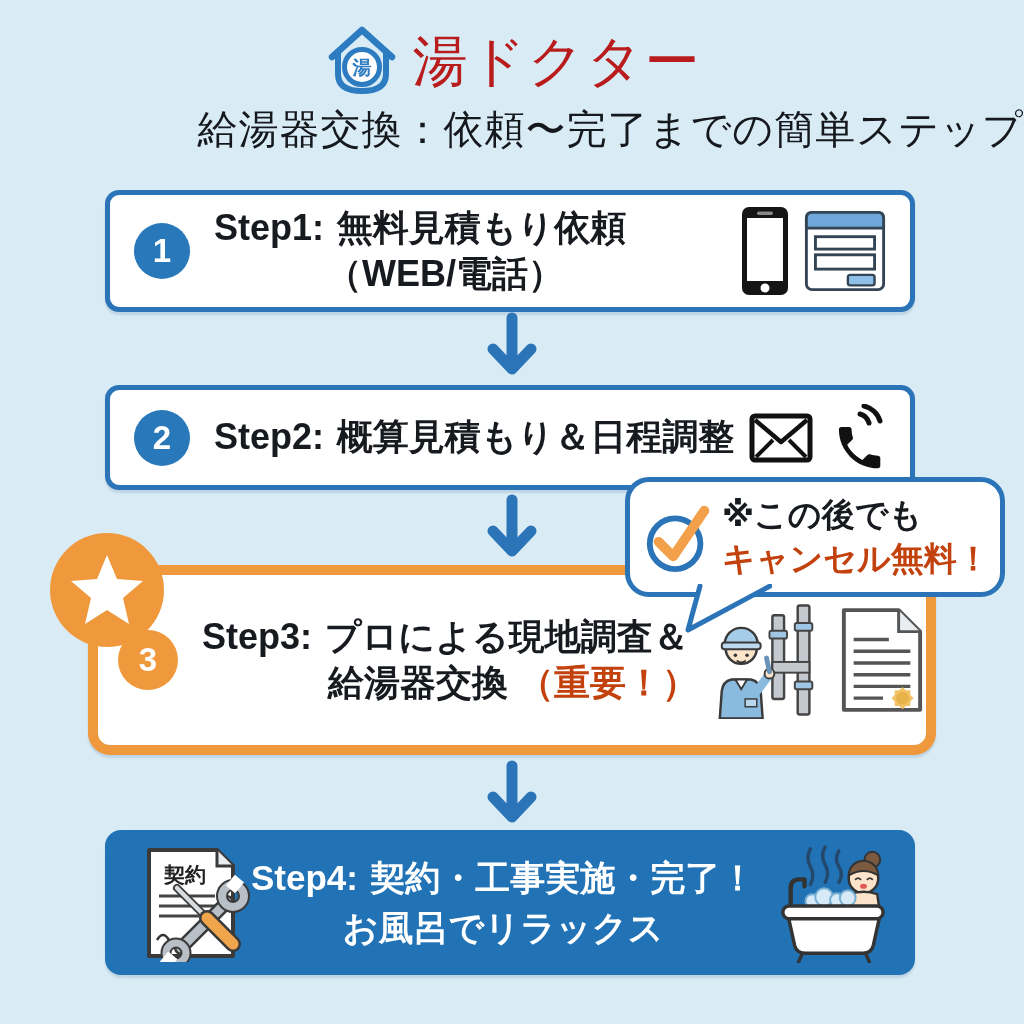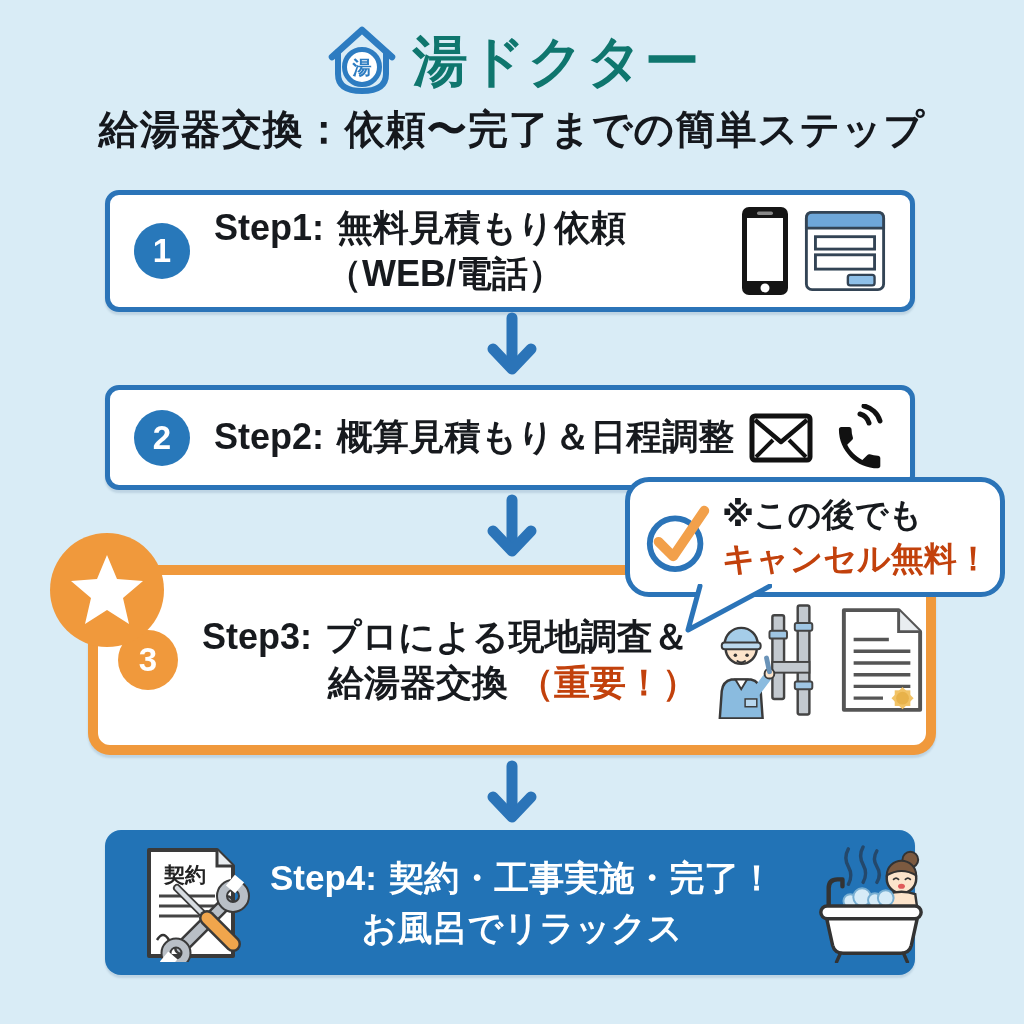--- a/index.html
+++ b/index.html
@@ -4,30 +4,30 @@
 <style>
   html,body{margin:0;padding:0;background:#d9ecf6;}
   .canvas{
     position:relative;width:1024px;height:1024px;overflow:hidden;
     background:#d9ecf6;
     font-family:"Liberation Sans","DejaVu Sans",sans-serif;
     color:#171a1e;
   }
   
   .logo-row{position:absolute;top:22px;left:0;right:0;display:flex;justify-content:center;align-items:center;gap:12px;}
-  .logo-text{font-size:55px;font-weight:bold;color:#0f766e;letter-spacing:2px;}
-  .main-title{position:absolute;top:102px;left:0;width:100%;text-align:center;
-    font-size:40px;font-weight:bold;color:#15181d;letter-spacing:1px;}
+  .logo-text{font-size:55px;font-weight:normal;color:#b91c1c;letter-spacing:2px;}
+  .main-title{position:absolute;top:102px;left:0;width:100%;text-align:right;
+    font-size:40px;font-weight:normal;color:#15181d;letter-spacing:1px;}
   
   .step-box{position:absolute;background:#fff;border:5px solid #2b74b8;border-radius:14px;
     display:flex;align-items:center;box-sizing:border-box;box-shadow:0 3px 2px rgba(40,80,120,.15);}
   #step1{left:105px;top:190px;width:810px;height:122px;padding:0 24px;}
   #step2{left:105px;top:385px;width:810px;height:105px;padding:0 24px;}
   #step3{left:88px;top:565px;width:848px;height:190px;border:10px solid #f0993c;border-radius:22px;padding:0 20px;}
-  #step4{left:105px;top:830px;width:810px;height:145px;background:#2273b6;border:none;border-radius:16px;padding:0 20px;color:#fff;gap:19px;}
+  #step4{left:105px;top:830px;width:810px;height:145px;background:#2273b6;border:none;border-radius:16px;padding:0 20px;color:#fff;}
   .num{flex:0 0 auto;width:56px;height:56px;border-radius:50%;background:#2878ba;color:#fff;
     font-size:33px;font-weight:bold;display:flex;align-items:center;justify-content:center;}
   #step3 .num{background:#f0993c;width:60px;height:60px;}
   .step-text{margin-left:24px;font-size:36px;font-weight:bold;line-height:1.28;white-space:nowrap;}
   .step-label{margin-right:.35em;}
   .indent1{padding-left:112px;}
   .indent3{padding-left:126px;}
   .red{color:#c2410c;}
   .grow{flex:1 1 auto;}
   .icon-gap{margin-left:14px;flex:0 0 auto;display:flex;align-items:center;}

